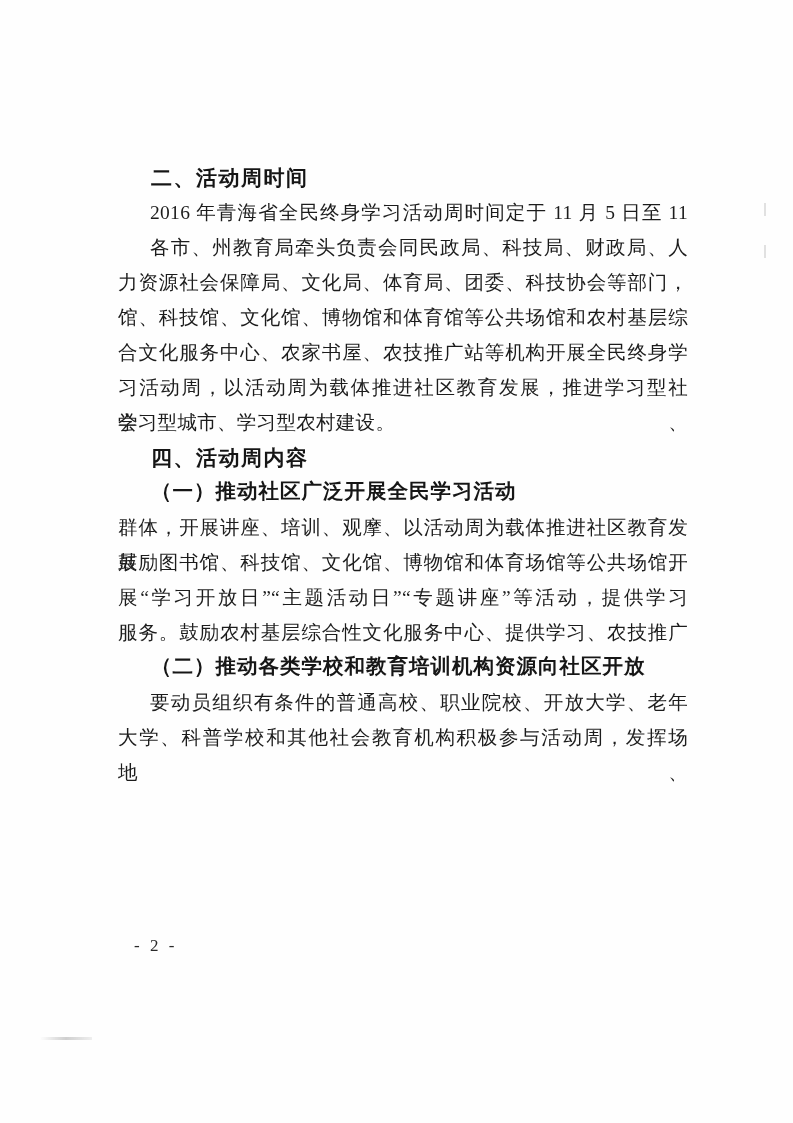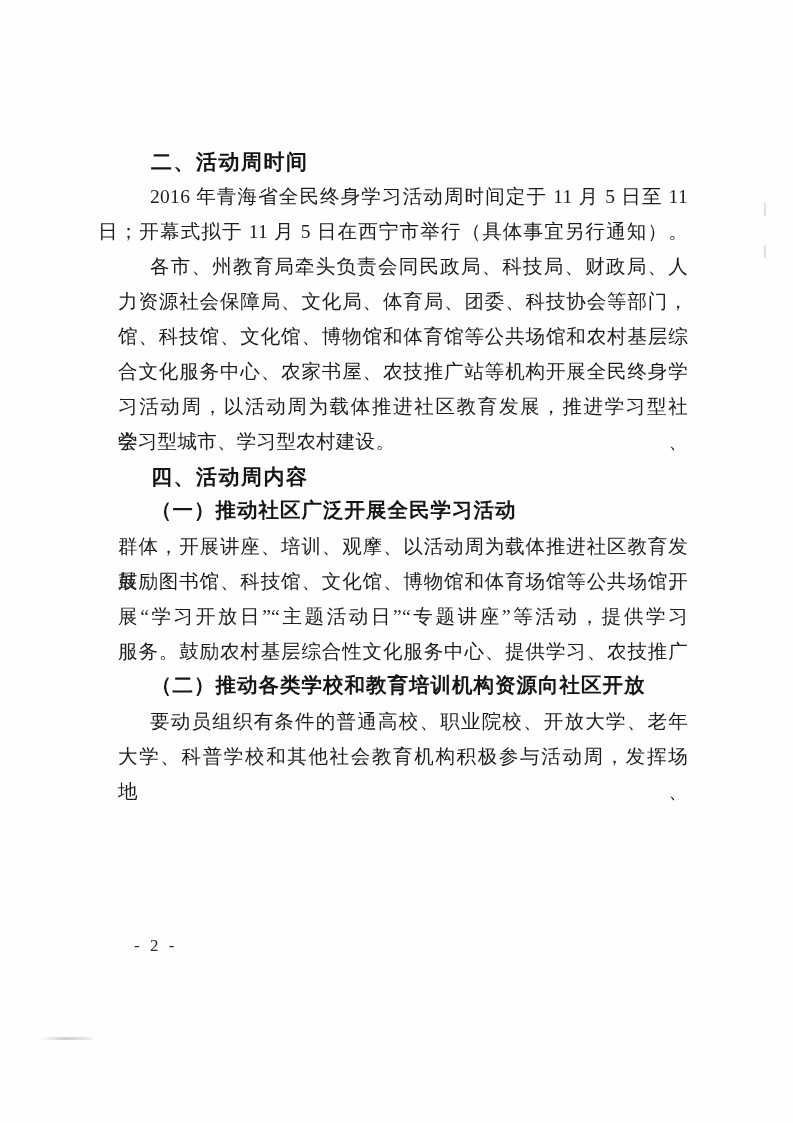--- a/index.html
+++ b/index.html
@@ -14,21 +14,21 @@
     position: relative;
     width: 793px;
     height: 1123px;
     background: #fefefe;
     font-family: "Liberation Serif", serif;
     color: #1b1b1b;
   }
   .text-column {
     position: absolute;
     left: 118px;
-    top: 144px;
+    top: 160px;
     width: 570px;
   }
   .line {
     height: 35px;
     line-height: 35px;
     font-size: 19.5px;
     letter-spacing: 0.3px;
     color: #1c1c1c;
   }
   
@@ -96,21 +96,20 @@
   .mark-2 { left: 764px; top: 245px; height: 13px; }
 </style>
 </head>
 <body>
 
 <div class="page">
 
   <div class="text-column">
     <div class="line h1">二、活动周时间</div>
     <div class="line j indent">2016 年青海省全民终身学习活动周时间定于 11 月 5 日至 11</div>
-    <div class="line j outdent">日；开幕式拟于 11 月 5 日在西宁市举行（具体事宜另行通知）。</div>
     <div class="line j indent">各市、州教育局牵头负责会同民政局、科技局、财政局、人</div>
     <div class="line j">力资源社会保障局、文化局、体育局、团委、科技协会等部门，</div>
     <div class="line j">馆、科技馆、文化馆、博物馆和体育馆等公共场馆和农村基层综</div>
     <div class="line j">合文化服务中心、农家书屋、农技推广站等机构开展全民终身学</div>
     <div class="line j">习活动周，以活动周为载体推进社区教育发展，推进学习型社会、</div>
     <div class="line end">学习型城市、学习型农村建设。</div>
     <div class="line h1">四、活动周内容</div>
     <div class="line h2">（一）推动社区广泛开展全民学习活动</div>
     <div class="line j">群体，开展讲座、培训、观摩、以活动周为载体推进社区教育发展。</div>
     <div class="line j">鼓励图书馆、科技馆、文化馆、博物馆和体育场馆等公共场馆开</div>

